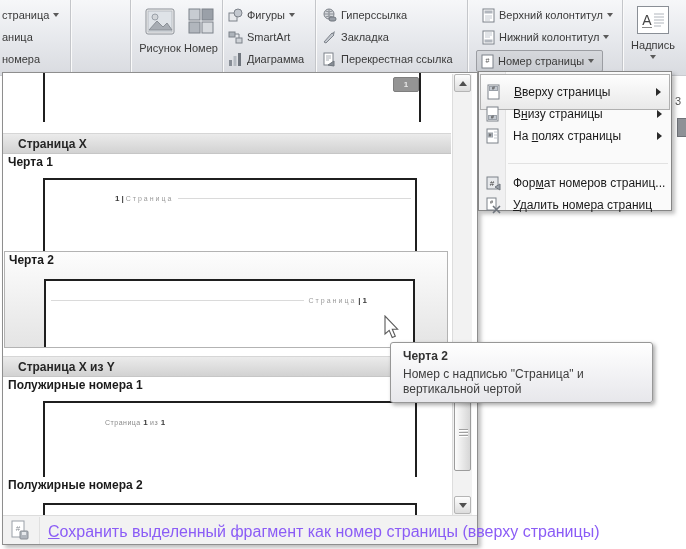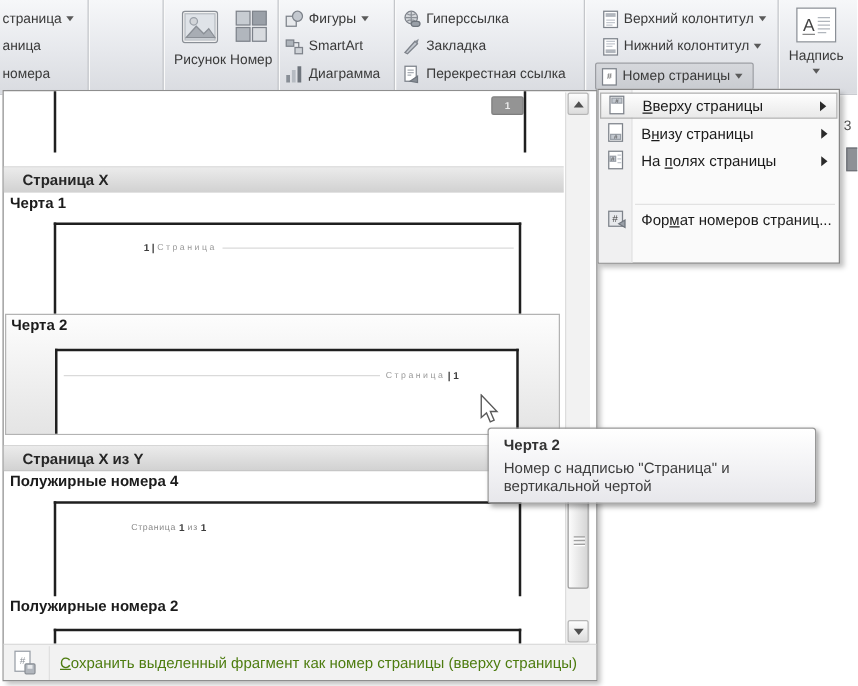--- a/index.html
+++ b/index.html
@@ -26,39 +26,39 @@
               background:linear-gradient(#ebebeb,#d2d2d2);border-top:1px solid #d6d6d6;border-bottom:1px solid #c6c6c6;}
   .gal-label{font-size:12px;font-weight:700;color:#1b1b1b;white-space:nowrap;}
   .page{background:#fff;border:2px solid #1f1f1f;border-bottom:none;border-top:none;box-sizing:border-box;}
   .page.topb{border-top:2px solid #1f1f1f;}
   .pn-row{display:flex;align-items:center;font-size:7px;color:#9a9a9a;letter-spacing:2px;}
   .pn-num{font-size:8px;font-weight:700;color:#3c3c3c;letter-spacing:0;}
   .pn-bar{font-size:8px;font-weight:700;color:#3c3c3c;letter-spacing:0;padding:0 2px;}
   .hairline{height:1px;background:#dadada;flex:1;}
   .hover-item{border:1px solid #b3b3b3;background:linear-gradient(#fdfdfd,#e4e4e4);box-sizing:border-box;}
   #gal-footer{left:0;top:442px;width:474px;height:29px;background:#f2f2f2;border-top:1px solid #dcdcdc;box-sizing:border-box;}
-  #gal-footer .txt{font-size:12px;color:#4d7c0f;white-space:nowrap;}
+  #gal-footer .txt{font-size:16px;color:#8b5cf6;white-space:nowrap;}
   .key{text-decoration:underline;}
 
   
   #sb{left:449px;top:1px;width:20px;height:441px;background:#f2f2f2;border-left:1px solid #dddddd;box-sizing:border-box;}
   .sb-btn{left:1px;width:17px;height:18px;background:linear-gradient(#fdfdfd,#dcdcdc);
           border:1px solid #b5b5b5;border-radius:2px;box-sizing:border-box;
           display:flex;align-items:center;justify-content:center;}
   .tri-up{width:0;height:0;border-left:4px solid transparent;border-right:4px solid transparent;border-bottom:5px solid #4f4f4f;}
   .tri-down{width:0;height:0;border-left:4px solid transparent;border-right:4px solid transparent;border-top:5px solid #4f4f4f;}
   #sb-thumb{left:1px;top:320px;width:17px;height:77px;background:linear-gradient(90deg,#fcfcfc,#d6d6d6);
             border:1px solid #9c9c9c;border-radius:2px;box-sizing:border-box;}
   .grip{left:4px;width:9px;height:1px;background:#a0a0a0;box-shadow:0 1px 0 #fff;}
 
   
   #menu{left:478px;top:71px;width:194px;height:140px;background:#fafafa;border:1px solid #868686;
         box-shadow:3px 3px 4px rgba(0,0,0,.25);z-index:30;box-sizing:border-box;}
   #menu-iconbar{left:0;top:0;width:26px;height:138px;background:#f0f0f1;border-right:1px solid #e2e2e2;}
-  .menu-item{left:1px;width:190px;height:21px;display:flex;align-items:center;}
+  .menu-item{left:1px;width:190px;height:36px;display:flex;align-items:center;}
   .menu-item .ic{width:26px;display:flex;justify-content:center;flex:none;}
   .menu-item .lbl{font-size:12px;color:#1a1a1a;margin-left:7px;white-space:nowrap;flex:1;}
   .menu-item .sub{width:0;height:0;border-left:5px solid #2a2a2a;border-top:4px solid transparent;border-bottom:4px solid transparent;margin-right:8px;flex:none;}
   .menu-item.hl{border:1px solid #b0b0b0;background:linear-gradient(#fefefe,#e9e9e9);box-sizing:border-box;width:190px;}
   .menu-sep{left:29px;width:160px;height:1px;background:#e2e2e2;}
 
   
   #tooltip{left:390px;top:342px;width:263px;height:61px;border:1px solid #979797;border-radius:3px;
            background:linear-gradient(#ffffff,#e7e7eb);box-shadow:2px 2px 4px rgba(0,0,0,.35);z-index:50;box-sizing:border-box;}
   #tooltip .tt-title{left:12px;top:6px;font-size:12px;font-weight:700;color:#333;}
@@ -254,21 +254,21 @@
           <span>Страница</span>
             <span class="pn-bar">|</span>
             <span class="pn-num">1</span>
         </div>
       </div>
     </div>
 
     <div class="abs gal-header" style="top:283px">Страница X из Y</div>
 
     <div class="abs" style="left:0;top:304px;width:448px;height:100px">
-      <div class="abs gal-label" style="left:5px;top:1px">Полужирные номера 4</div>
+      <div class="abs gal-label" style="left:5px;top:1px">Полужирные номера 1</div>
       <div class="abs page topb" style="left:40px;top:24px;width:374px;height:76px">
         <div class="pn-row" style="margin:15px 0 0 60px;letter-spacing:0.5px;color:#8a8a8a">
           <span>Страница</span>&nbsp;<span class="pn-num">1</span>&nbsp;<span>из</span>&nbsp;<span class="pn-num">1</span>
         </div>
       </div>
     </div>
 
     <div class="abs" style="left:0;top:404px;width:448px;height:38px">
       <div class="abs gal-label" style="left:5px;top:1px">Полужирные номера 2</div>
       <div class="abs page topb" style="left:40px;top:26px;width:374px;height:12px"></div>
@@ -351,20 +351,30 @@
       <span class="ic micon">
         <svg width="16" height="17" viewBox="0 0 16 17">
           <rect x="2" y="2" width="11" height="12" fill="#e7e9ec" stroke="#7d828a"></rect>
           <text x="7" y="10.5" text-anchor="middle" font-size="8" fill="#3c3c3c">#</text>
           <path d="M10 12 L15 9 L15 15 Z" fill="#9aa0a8" stroke="#6f757d"></path>
         </svg>
       </span>
       <span class="lbl"><span>Фор</span><span class="key">м</span><span>ат номеров страниц...</span></span>
     </div>
 
+    <div class="abs menu-item" style="top:115px">
+      <span class="ic micon">
+        <svg width="16" height="17" viewBox="0 0 16 17">
+          <rect x="2" y="1" width="9" height="12" fill="#fff" stroke="#7d828a"></rect>
+          <text x="6.5" y="7" text-anchor="middle" font-size="5.5" fill="#555">#</text>
+          <path d="M8 9 L15 16 M15 9 L8 16" stroke="#6f757d" stroke-width="1.6"></path>
+        </svg>
+      </span>
+      <span class="lbl"><span></span><span class="key">У</span><span>далить номера страниц</span></span>
+    </div>
   </div>
 
   <div id="tooltip" class="abs">
     <div class="abs tt-title">Черта 2</div>
     <div class="abs tt-body">Номер с надписью "Страница" и вертикальной чертой</div>
   </div>
 
   <div class="abs" style="left:383px;top:315px;z-index:60">
     <svg width="18" height="25" viewBox="0 0 18 25">
       <path d="M2 1 L2 19 L6.2 15.4 L9.2 22.5 L12.3 21.2 L9.3 14.2 L14.6 14.2 Z" fill="#ffffff" stroke="#5a5a5a" stroke-width="1.1"></path>

